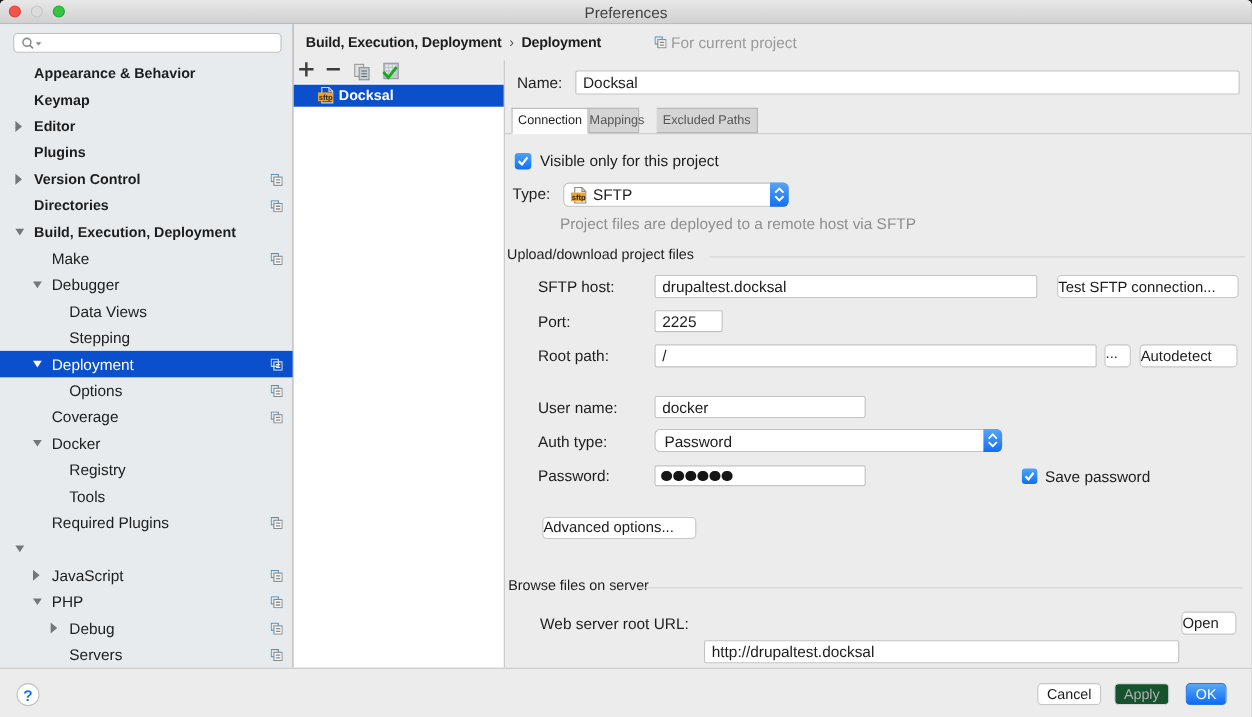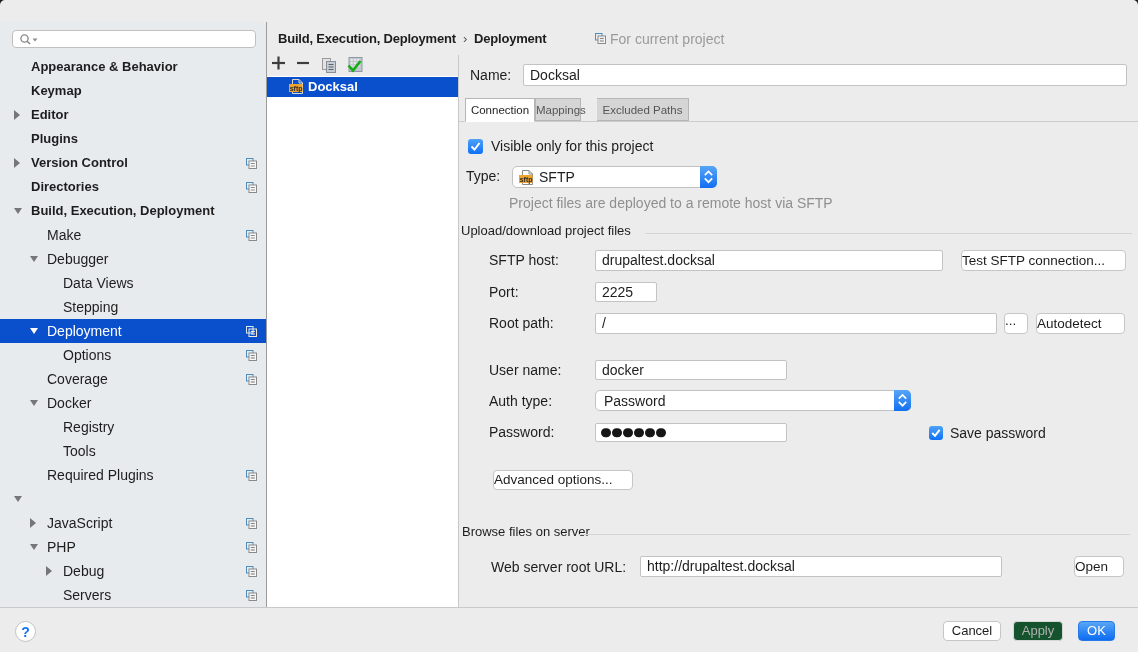--- a/index.html
+++ b/index.html
@@ -64,20 +64,26 @@
   .helpbtn { position:absolute; left:15px; top:13px; width:21px; height:21px; background:#fff;
     border:1px solid #c2c2c2; border-radius:50%; color:#1673f1; font-size:14px; font-weight:bold;
     text-align:center; line-height:21px; }
   .bbtn { position:absolute; top:13px; height:20px; line-height:18px; text-align:center;
     font-size:13px; border-radius:4px; }
 </style>
 </head>
 <body>
 <div class="win">
 
+  <div class="titlebar">
+    <div class="title">Preferences</div>
+    <div class="tl r"></div>
+      <div class="tl y"></div>
+      <div class="tl g"></div>
+  </div>
 
   <div class="sidebar">
     <div class="search">
       <svg width="22" height="14" style="position:absolute;left:6px;top:2px" viewBox="0 0 22 14">
         <circle cx="5.5" cy="5.5" r="3.6" fill="none" stroke="#8b8b8b" stroke-width="1.4"></circle>
         <line x1="8.2" y1="8.2" x2="11" y2="11" stroke="#8b8b8b" stroke-width="1.6"></line>
         <path d="M13.5 5.5 L18.5 5.5 L16 8.5 Z" fill="#8b8b8b"></path>
       </svg>
     </div>
     <div class="nav" id="nav">
@@ -353,21 +359,21 @@
           </svg>
       </div>
       <div class="lbl" style="left:491px;top:411px;transform:translateY(-50%)">Save password</div>
 
       <div class="btn" style="left:34px;top:448px;width:140px;height:20px;line-height:18px">Advanced options...</div>
 
       <div class="grph" style="left:3px;top:502px">Browse files on server</div>
       <div class="gline" style="left:119px;top:512px;width:552px"></div>
 
       <div class="lbl" style="left:32px;top:545px;transform:translateY(-50%)">Web server root URL:</div>
-      <div class="inp" style="left:181px;top:534px;width:362px;height:21px">http://drupaltest.docksal</div>
+      <div class="inp" style="left:181px;top:560px;width:432px;height:21px">http://drupaltest.docksal</div>
       <div class="btn" style="left:615px;top:534px;width:50px;height:21px;line-height:19px">Open</div>
     </div>
   </div>
 
   <div class="bottom">
     <div class="helpbtn">?</div>
     <div class="bbtn" style="left:943px;width:58px;background:#fff;border:1px solid #c6c6c6;color:#1d1d1d">Cancel</div>
     <div class="bbtn" style="left:1013px;width:50px;background:#14532d;border:1px solid #d6d6d6;color:#b0b0b0">Apply</div>
     <div class="bbtn" style="left:1078px;width:37px;background:linear-gradient(#58a6f6,#0d6cf2);border:1px solid #2478ea;color:#fff">OK</div>
   </div>

